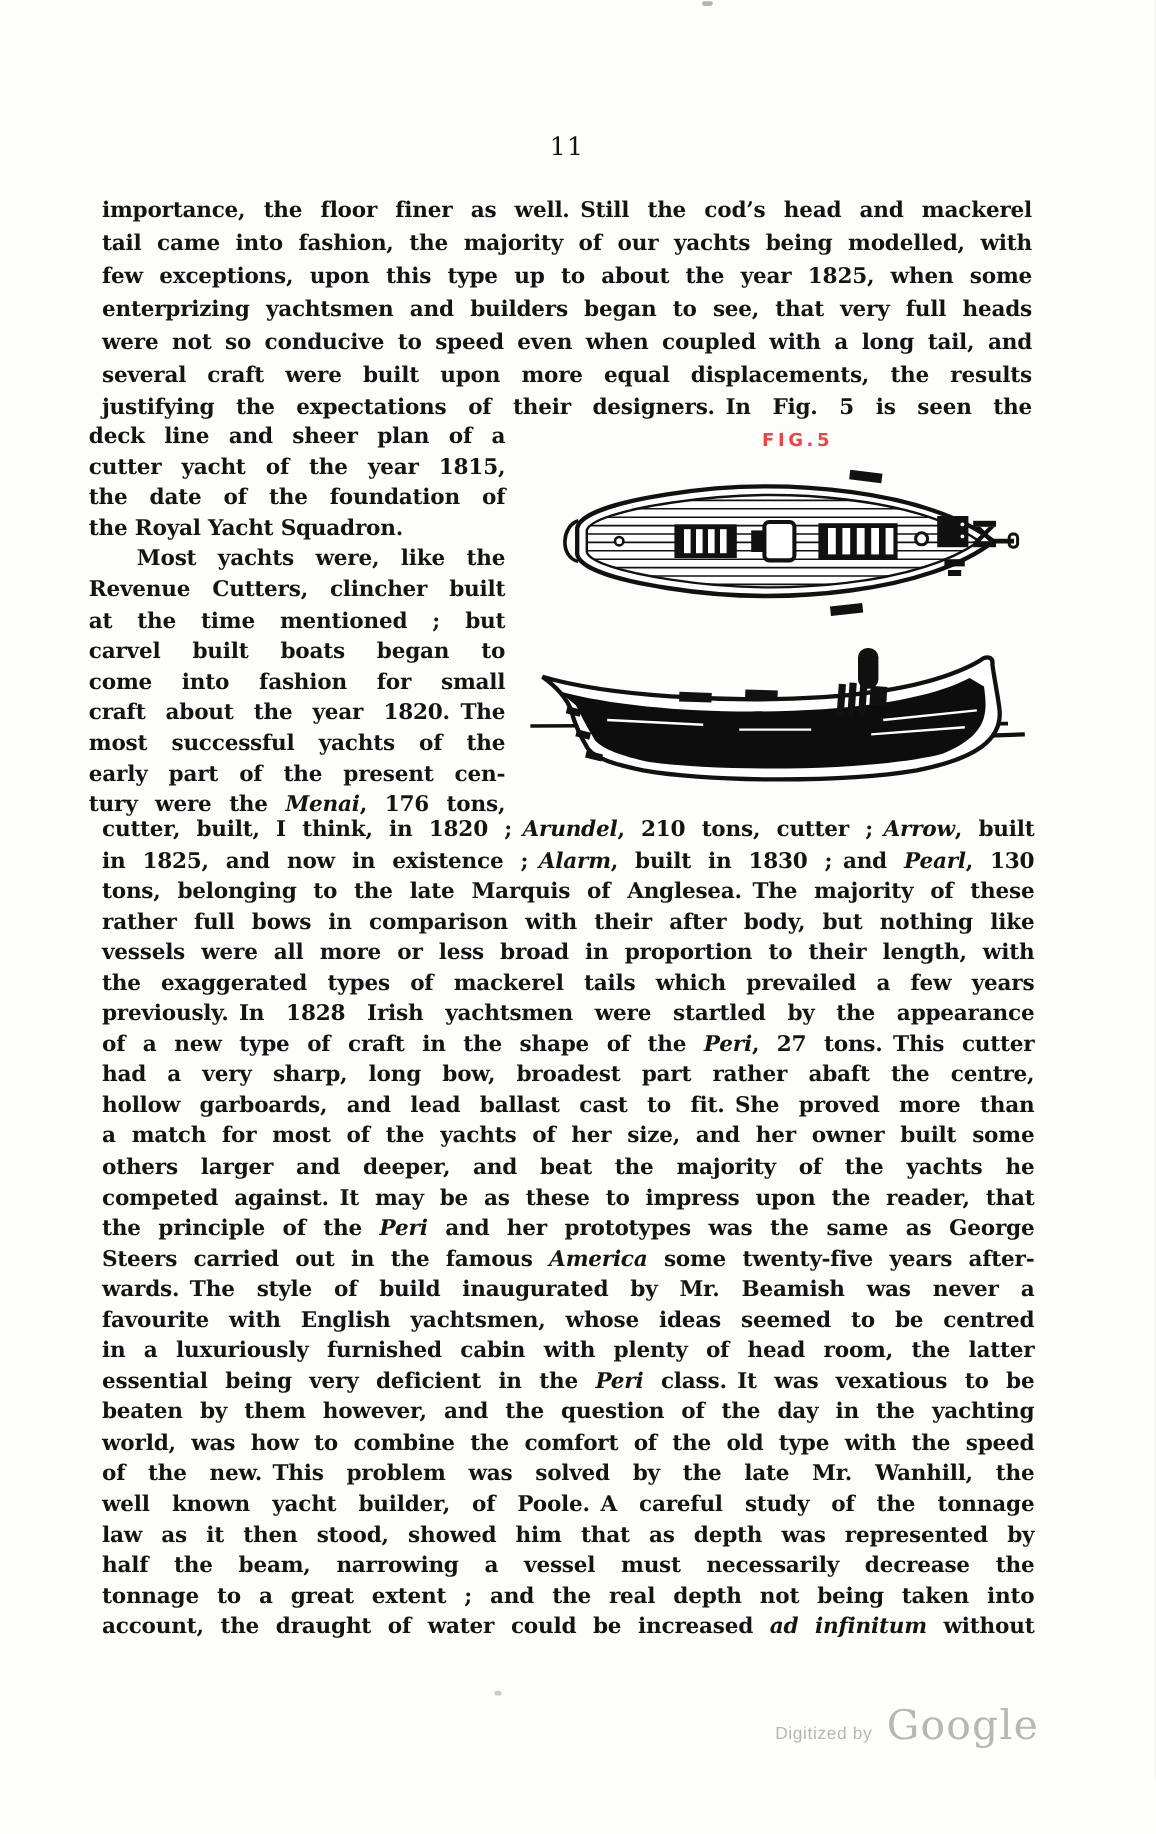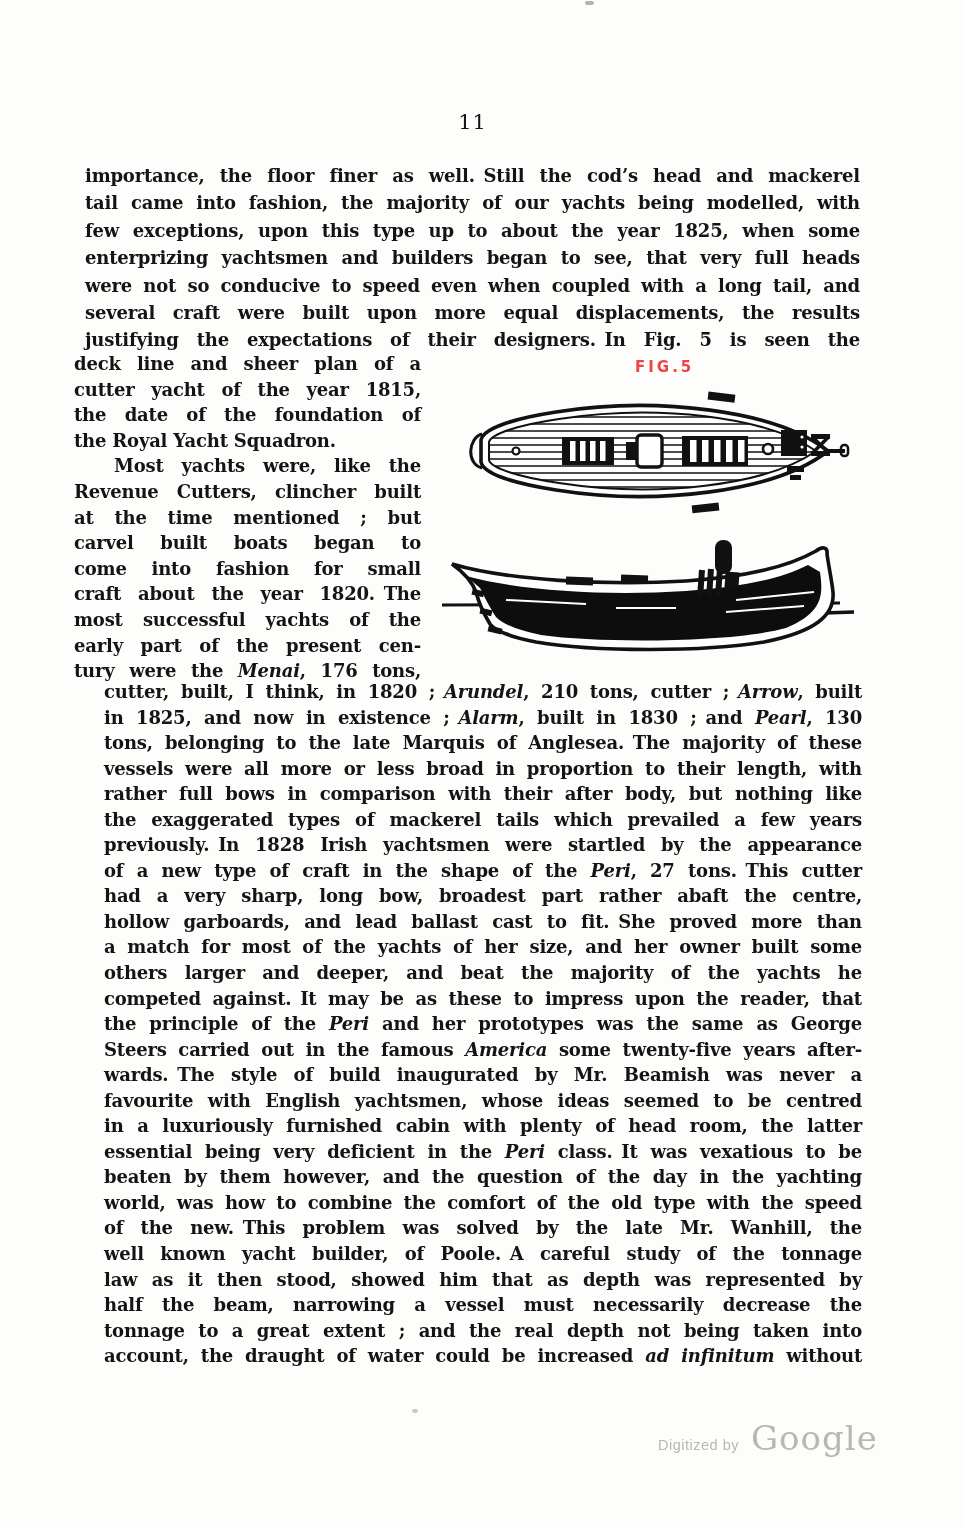--- a/index.html
+++ b/index.html
@@ -23,31 +23,31 @@
     white-space:pre-wrap;
   }
   .tl.no-j{text-align-last:left;}
   .tl.ind{text-indent:40px;}
   .tl .it{font-style:italic;}
   .para1{left:85px;top:162px;width:775px;}
   .para1 .tl{line-height:27.4px;}
   .leftcol{left:74px;top:351px;width:347px;}
   .leftcol .tl{line-height:25.6px;}
   .para2{left:85px;top:679px;width:777px;}
-  .para2 .tl{line-height:25.55px;margin-left:19px;}
+  .para2 .tl{line-height:25.55px;}
   .figlabel{
     position:absolute;left:635px;top:358px;
     font-family:"DejaVu Sans","Liberation Sans",sans-serif;
     font-weight:bold;font-size:15px;letter-spacing:3px;color:#ef4444;
   }
   .deckplan{position:absolute;left:456px;top:384px;}
   .sideview{position:absolute;left:436px;top:534px;}
   .watermark{
     position:absolute;left:646px;top:1418px;
-    display:flex;align-items:baseline;gap:12px;color:#b7b7b5;margin-left:12px;
+    display:flex;align-items:baseline;gap:12px;color:#b7b7b5;
   }
   .wm-small{font-family:"Liberation Sans",sans-serif;font-size:14.5px;letter-spacing:0.5px;}
   .wm-logo{font-family:"DejaVu Serif",serif;font-size:34px;letter-spacing:1px;font-weight:normal;}
   .speck-top{position:absolute;left:585px;top:1px;width:9px;height:4px;background:#777;opacity:.55;border-radius:2px;}
   .speck-bottom{position:absolute;left:412px;top:1409px;width:6px;height:4px;background:#9a9a9a;opacity:.5;border-radius:2px;}
 </style>
 </head>
 <body>
 
 <div class="page">
@@ -178,22 +178,22 @@
       <rect x="271" y="35" width="6" height="28" transform="rotate(4 274 49)"></rect>
       <rect x="280" y="34" width="6" height="28" transform="rotate(4 283 48)"></rect>
       <rect x="289" y="38" width="14" height="16" transform="rotate(4 296 46)"></rect>
     </g>
   </svg>
 
   <div class="textblock para2">
       <div class="tl"><span>cutter, built, I think, in 1820 ; </span><span class="it">Arundel</span><span>, 210 tons, cutter ; </span><span class="it">Arrow</span><span>, built</span></div>
       <div class="tl"><span>in 1825, and now in existence ; </span><span class="it">Alarm</span><span>, built in 1830 ; and </span><span class="it">Pearl</span><span>, 130</span></div>
       <div class="tl"><span>tons, belonging to the late Marquis of Anglesea. The majority of these</span></div>
+      <div class="tl"><span>rather full bows in comparison with their after body, but nothing like</span></div>
       <div class="tl"><span>vessels were all more or less broad in proportion to their length, with</span></div>
-      <div class="tl"><span>rather full bows in comparison with their after body, but nothing like</span></div>
       <div class="tl"><span>the exaggerated types of mackerel tails which prevailed a few years</span></div>
       <div class="tl"><span>previously. In 1828 Irish yachtsmen were startled by the appearance</span></div>
       <div class="tl"><span>of a new type of craft in the shape of the </span><span class="it">Peri</span><span>, 27 tons. This cutter</span></div>
       <div class="tl"><span>had a very sharp, long bow, broadest part rather abaft the centre,</span></div>
       <div class="tl"><span>hollow garboards, and lead ballast cast to fit. She proved more than</span></div>
       <div class="tl"><span>a match for most of the yachts of her size, and her owner built some</span></div>
       <div class="tl"><span>others larger and deeper, and beat the majority of the yachts he</span></div>
       <div class="tl"><span>competed against. It may be as these to impress upon the reader, that</span></div>
       <div class="tl"><span>the principle of the </span><span class="it">Peri</span><span> and her prototypes was the same as George</span></div>
       <div class="tl"><span>Steers carried out in the famous </span><span class="it">America</span><span> some twenty-five years after-</span></div>

